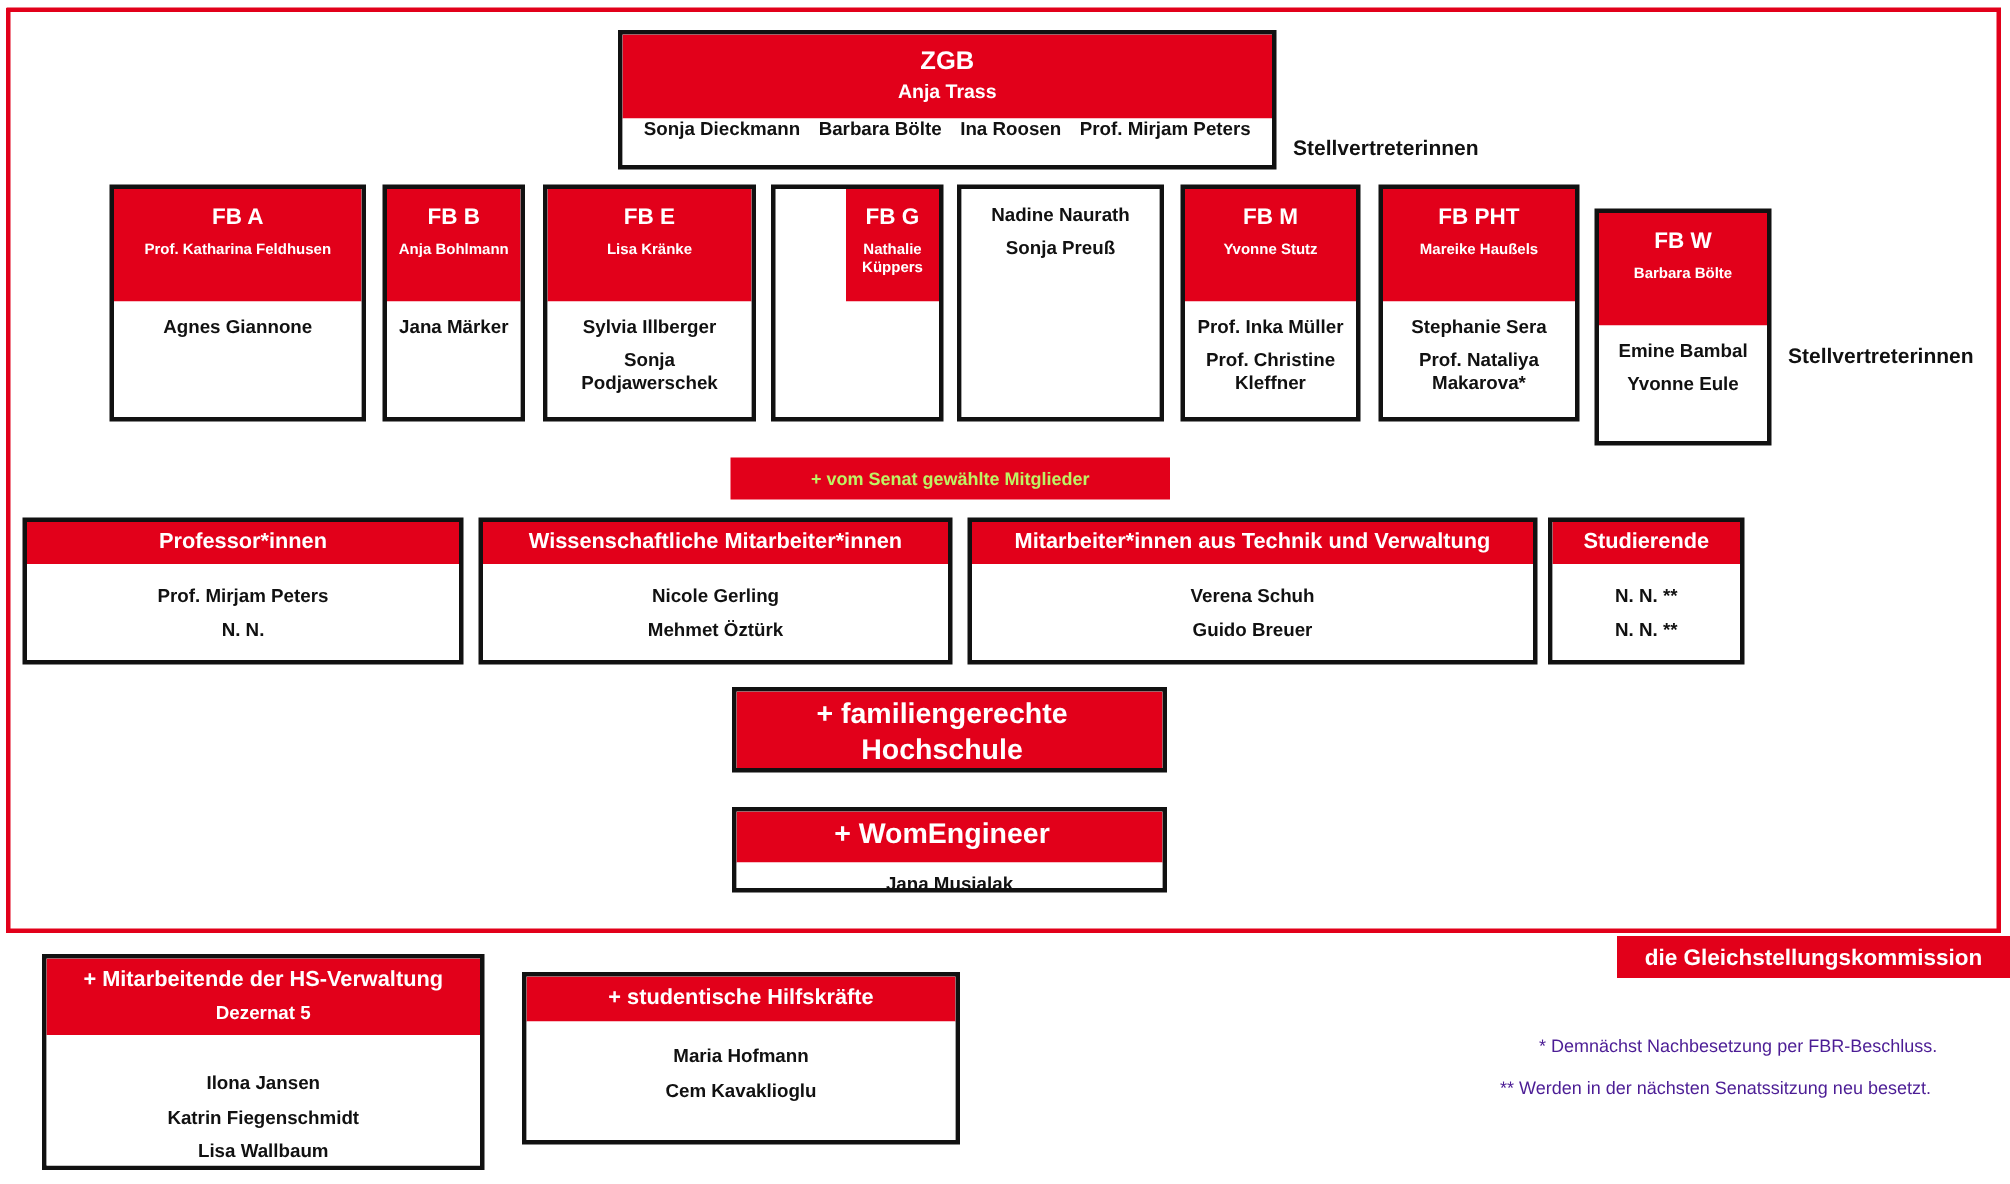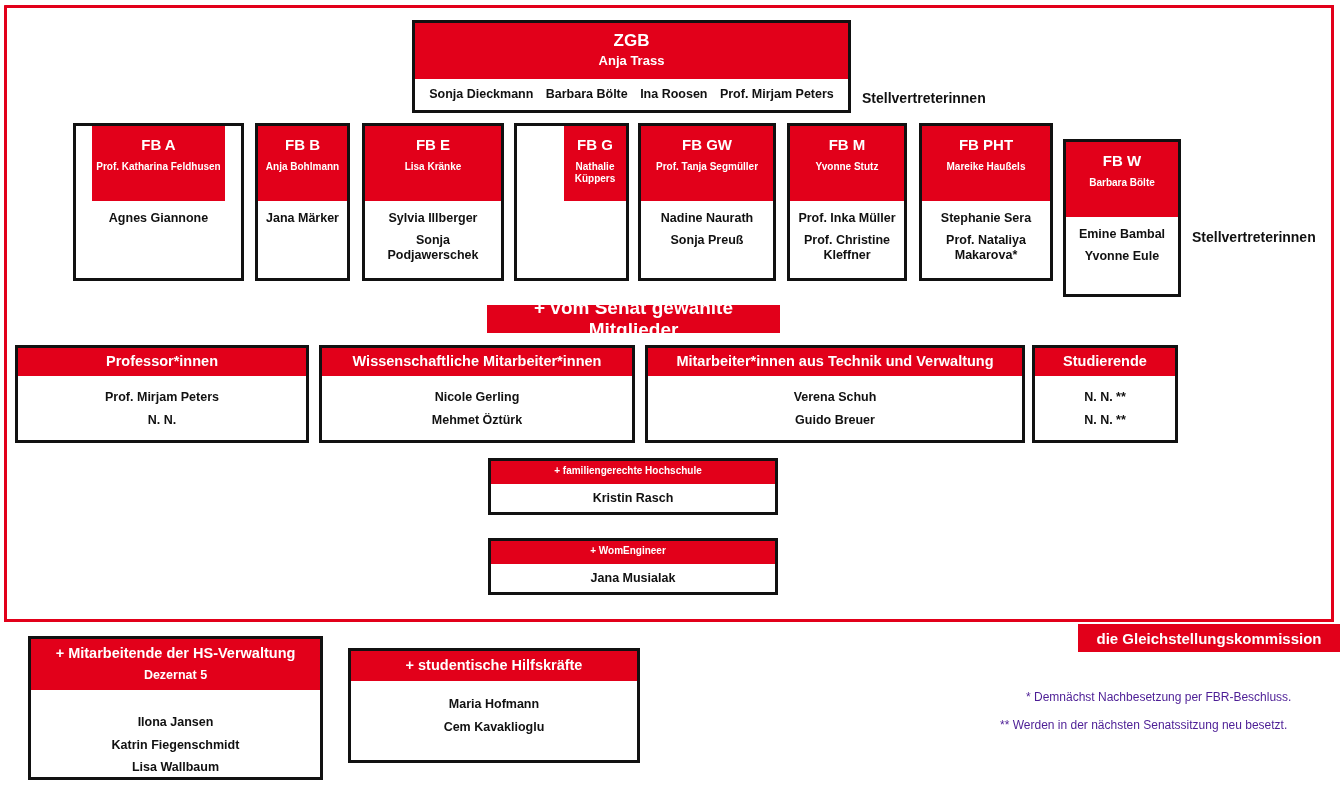--- a/index.html
+++ b/index.html
@@ -73,34 +73,34 @@
     margin-bottom: 8px;
   }
   .box-body .line:last-child { margin-bottom: 0; }
 
   
   #zgb { left: 412px; top: 20px; width: 439px; height: 93px; }
   #zgb .box-header { font-size: 17px; padding: 7px 4px 9px 4px; }
   #zgb .box-header .sub { font-size: 13px; font-weight: bold; margin-top: 2px; }
   #zgb .box-body {
     display: flex;
-    align-items: center;
+    align-items: flex-start;
     justify-content: space-around;
     padding: 0 8px;
     font-size: 12.5px;
   }
   #zgb .box-body .line { margin-bottom: 0; display: inline-block; }
 
   
   .fb { top: 123px; height: 158px; }
   .fb .box-header { font-size: 15px; height: 75px; padding-top: 10px; }
   .fb .box-header .sub { font-size: 10px; margin-top: 6px; }
   .fb .box-body { padding-top: 10px; }
 
-  #fb-a  { left: 73px;  width: 171px; align-items: center; }
+  #fb-a  { left: 73px;  width: 171px; }
   #fb-b  { left: 255px; width: 95px;  }
   #fb-e  { left: 362px; width: 142px; }
   #fb-g  { left: 514px; width: 115px; padding-left: 47px; }
   #fb-gw { left: 638px; width: 138px; }
   #fb-m  { left: 787px; width: 120px; }
   #fb-pht{ left: 919px; width: 134px; }
   #fb-w  { left: 1063px;width: 118px; margin-top: 16px; }
 
   
   .caption {
@@ -110,44 +110,44 @@
     color: #111111;
     white-space: nowrap;
   }
   #cap-zgb { left: 862px; top: 90px; }
   #cap-fb  { left: 1192px; top: 229px; }
 
   
   .pill {
     position: absolute;
     background: #E2001A;
-    color: #ffffff;
-    font-size: 19px;
+    color: #bef264;
+    font-size: 12px;
     font-weight: bold;
     text-align: center;
     display: flex;
     align-items: center;
     justify-content: center;
     box-sizing: border-box;
   }
   #pill-senat { left: 487px; top: 305px; width: 293px; height: 28px; }
 
   
   .senat { top: 345px; height: 98px; }
   .senat .box-header { font-size: 14.5px; padding: 4px 6px 6px 6px; }
   .senat .box-body { padding-top: 14px; font-size: 12.5px; }
 
   #grp-prof    { left: 15px;   width: 294px; }
   #grp-wiss    { left: 319px;  width: 316px; }
   #grp-technik { left: 645px;  width: 380px; }
-  #grp-stud    { left: 1032px; width: 146px; }
+  #grp-stud    { left: 1032px; width: 131px; }
 
   
   .sub-card { left: 488px; width: 290px; height: 57px; }
-  .sub-card .box-header { font-size: 10px; padding: 4px 16px 6px 6px; }
+  .sub-card .box-header { font-size: 19px; padding: 4px 16px 6px 6px; }
   .sub-card .box-body { padding-top: 7px; font-size: 12.5px; }
   #card-familie { top: 458px; }
   #card-wom     { top: 538px; }
 
   
   #card-verwaltung {
     left: 28px; top: 636px; width: 295px; height: 144px;
   }
   #card-verwaltung .box-header { font-size: 14.5px; padding: 5px 6px 7px 6px; line-height: 1.35; }
   #card-verwaltung .box-body { padding-top: 25px; }
@@ -240,24 +240,20 @@
 
   <div class="box fb" id="fb-g">
     <div class="box-header">
       <span>FB G</span>
       <span class="sub">Nathalie Küppers</span>
     </div>
     <div class="box-body"></div>
   </div>
 
   <div class="box fb" id="fb-gw">
-    <div class="box-header">
-      <span>FB GW</span>
-      <span class="sub">Prof. Tanja Segmüller</span>
-    </div>
     <div class="box-body">
       <span class="line">Nadine Naurath</span>
       <span class="line">Sonja Preuß</span>
     </div>
   </div>
 
   <div class="box fb" id="fb-m">
     <div class="box-header">
       <span>FB M</span>
       <span class="sub">Yvonne Stutz</span>

